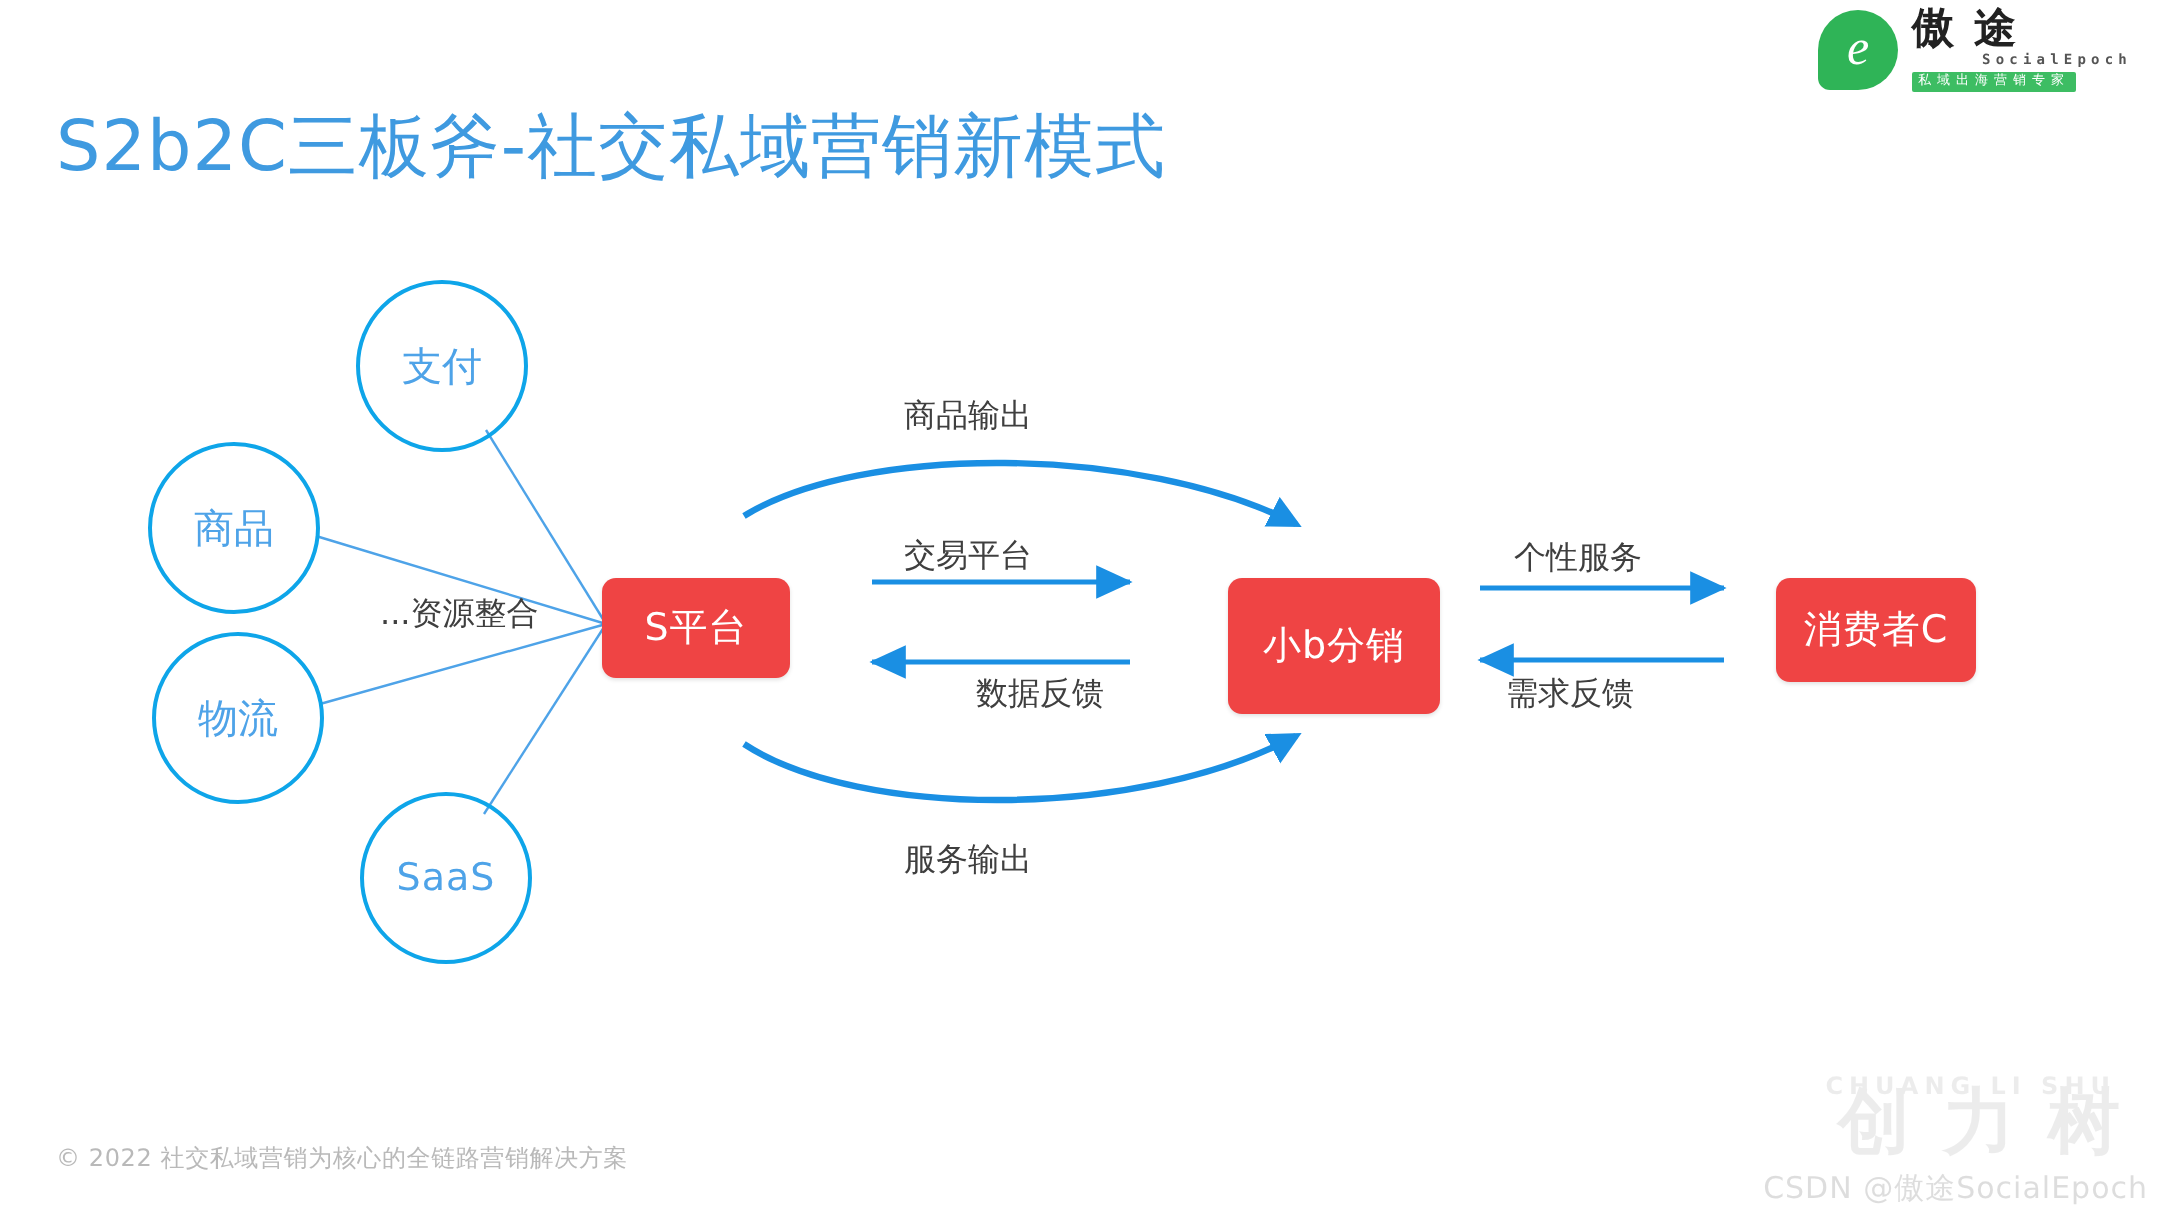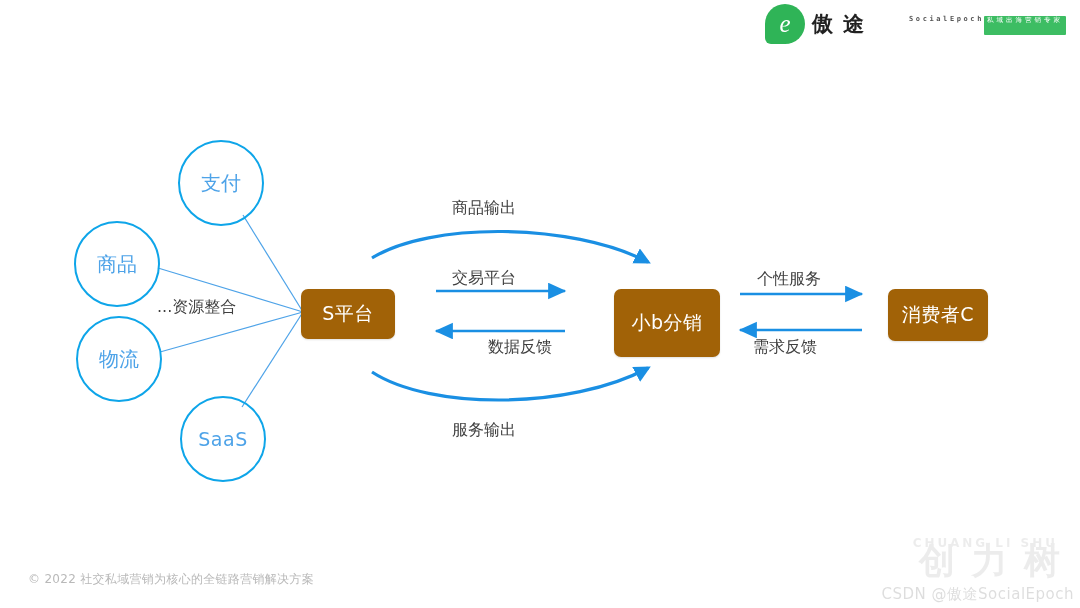--- a/index.html
+++ b/index.html
@@ -17,21 +17,21 @@
   .logo-mark{position:relative;width:40px;height:40px;}
   .logo-bubble{
     position:absolute;left:0;top:0;width:40px;height:40px;
     background:#2fb457;border-radius:50% 50% 50% 6px;
   }
   .logo-e{
     position:absolute;left:8px;top:7px;width:24px;height:25px;
     color:#fff;font-family:"Liberation Serif","DejaVu Serif",serif;
     font-style:italic;font-size:25px;line-height:25px;text-align:center;
   }
-  .logo-txt{display:flex;flex-direction:row;justify-content:flex-start;line-height:1;}
+  .logo-txt{display:flex;flex-direction:column;justify-content:flex-start;line-height:1;}
   .logo-cn{
     font-size:21px;font-weight:bold;color:#222;letter-spacing:10px;
     font-family:"DejaVu Sans",sans-serif;
   }
   .logo-en{
     font-size:7px;color:#555;letter-spacing:2.6px;margin-top:2px;
     font-family:"DejaVu Sans Mono",monospace;font-weight:bold;margin-left:35px;
   }
   .logo-tag{
     margin-top:2px;background:#3dbd63;color:#fff;font-size:6.5px;
@@ -51,21 +51,21 @@
 
   .circle{
     position:absolute;border:2px solid #0ea5e9;border-radius:50%;
     display:flex;align-items:center;justify-content:center;
     color:#4ea3e8;font-size:20px;background:transparent;
     font-family:"DejaVu Sans",sans-serif;
   }
   .circle.saas{font-size:19px;letter-spacing:0.5px;}
 
   .gbox{
-    position:absolute;background:#a16207;border-radius:7px;
+    position:absolute;background:#ef4444;border-radius:7px;
     display:flex;align-items:center;justify-content:center;
     color:#ffffff;font-size:19px;letter-spacing:0.5px;
     box-shadow:0 1px 2px rgba(0,0,0,0.12);
     font-family:"DejaVu Sans",sans-serif;
   }
 
   .lbl{
     position:absolute;color:#3f3f3f;font-size:16px;white-space:nowrap;
     font-family:"DejaVu Sans",sans-serif;
   }
@@ -104,20 +104,21 @@
       <div class="logo-bubble"></div>
       <div class="logo-e">e</div>
     </div>
     <div class="logo-txt">
       <div class="logo-cn">傲途</div>
       <div class="logo-en">SocialEpoch</div>
       <div class="logo-tag">私域出海营销专家</div>
     </div>
   </div>
 
+  <div class="title">S2b2C三板斧-社交私域营销新模式</div>
 
   <div class="diagram">
 
     <svg class="dsvg" viewBox="0 0 1080 608">
       <defs>
         <marker id="ah" markerWidth="9" markerHeight="9" refX="6.5" refY="3.2" orient="auto" markerUnits="strokeWidth">
           <path d="M0,0 L7,3.2 L0,6.4 z" fill="#1a8fe3"></path>
         </marker>
         <marker id="ahc" markerWidth="6" markerHeight="6" refX="4.2" refY="2.6" orient="auto" markerUnits="strokeWidth">
           <path d="M0,0 L5.2,2.6 L0,5.2 z" fill="#1a8fe3"></path>
@@ -150,21 +151,21 @@
     <div class="circle" style="left:74px;top:221px;width:82px;height:82px;">
       <span>商品</span>
     </div>
     <div class="circle" style="left:76px;top:316px;width:82px;height:82px;">
       <span>物流</span>
     </div>
     <div class="circle saas" style="left:180px;top:396px;width:82px;height:82px;">
       <span>SaaS</span>
     </div>
 
-    <div class="lbl small" style="left:157px;top:297px;">...资源整合</div>
+    <div class="lbl small" style="left:190px;top:297px;">...资源整合</div>
 
     <div class="gbox" style="left:301px;top:289px;width:94px;height:50px;">
       <span>S平台</span>
     </div>
     <div class="gbox" style="left:614px;top:289px;width:106px;height:68px;">
       <span>小b分销</span>
     </div>
     <div class="gbox" style="left:888px;top:289px;width:100px;height:52px;">
       <span>消费者C</span>
     </div>

